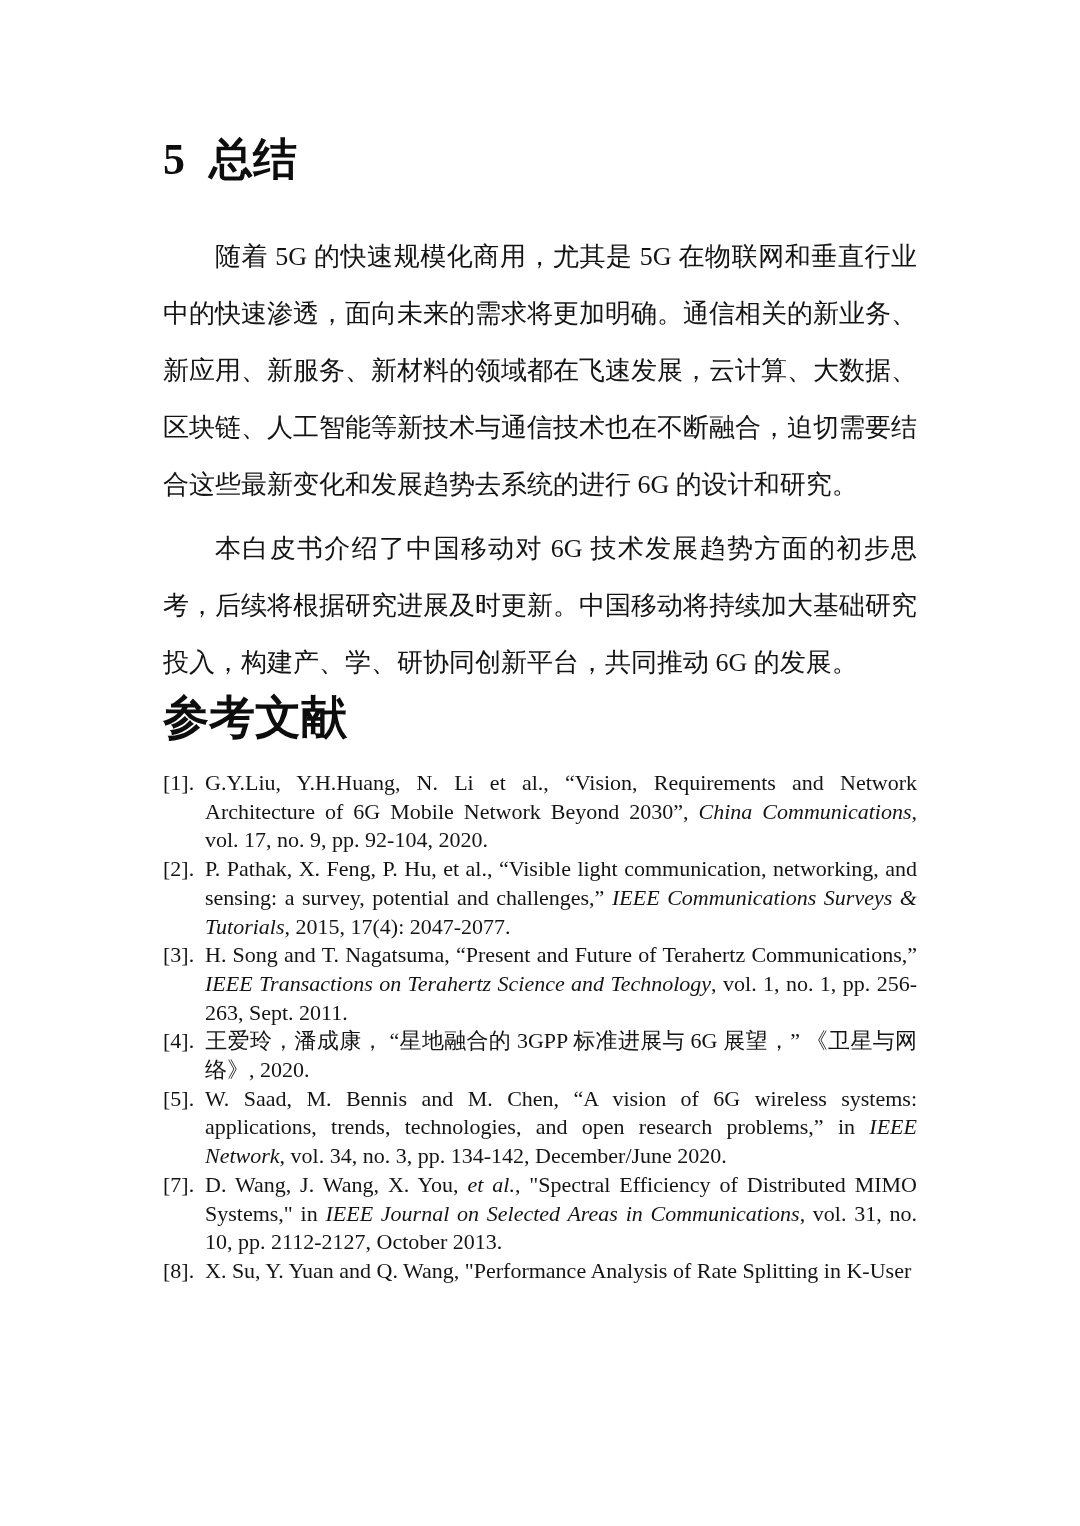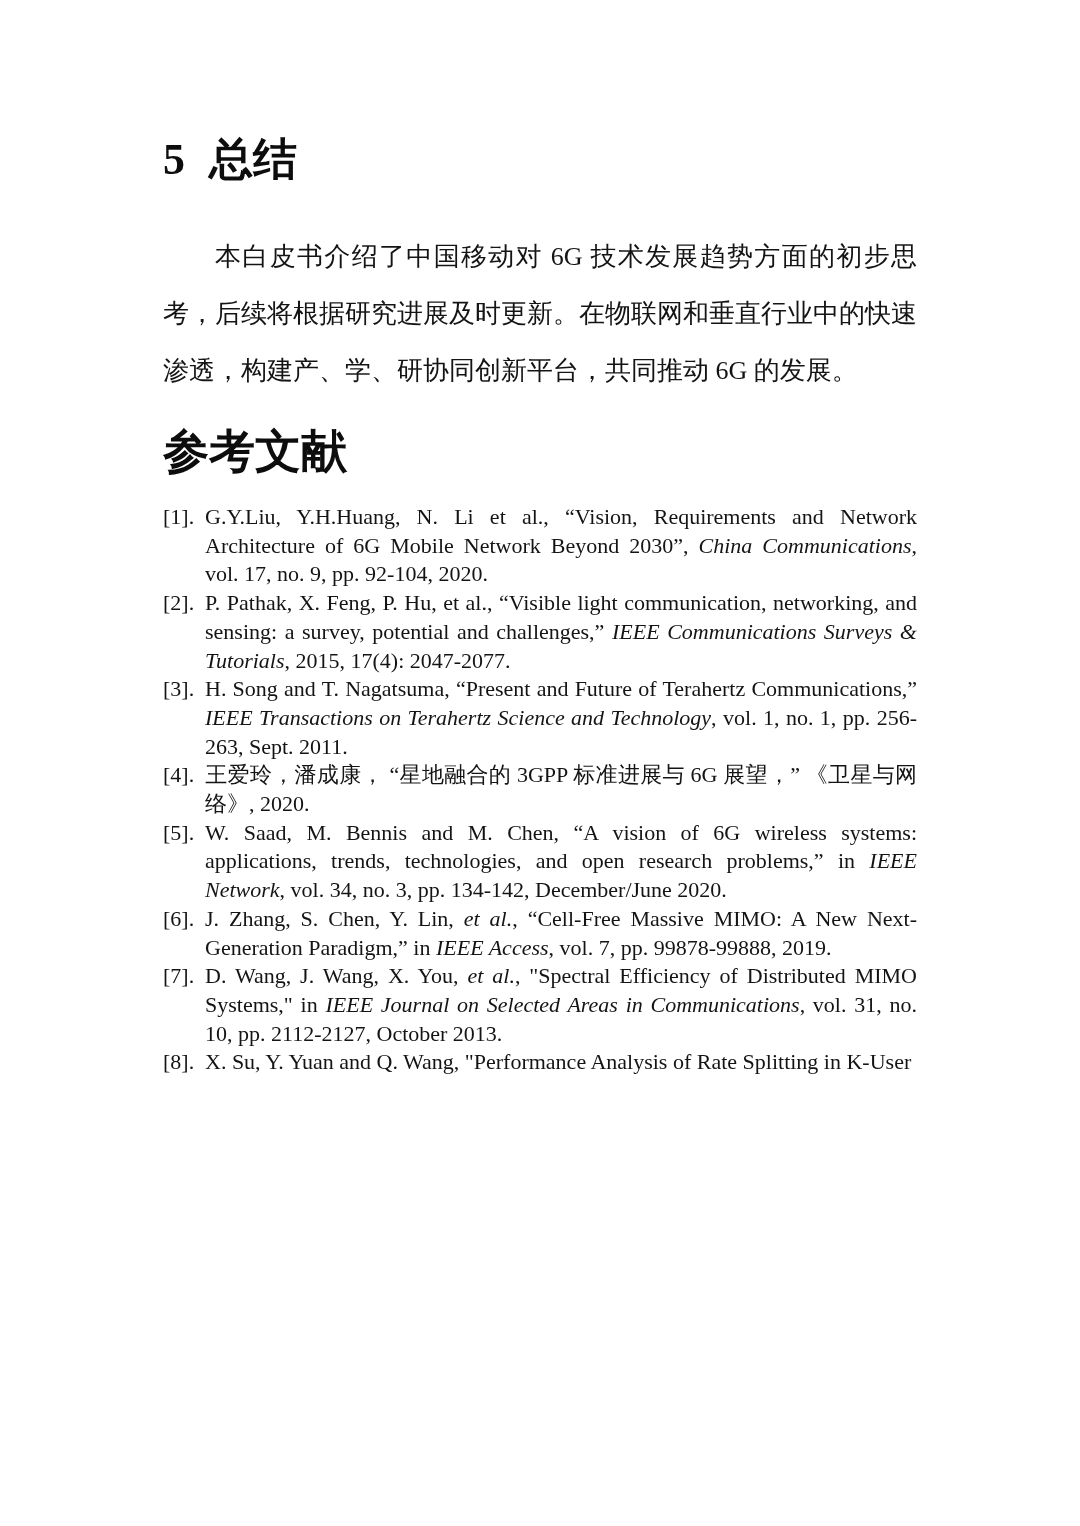--- a/index.html
+++ b/index.html
@@ -31,21 +31,20 @@
   .body-para {
     margin-top: 42px;
     font-size: 26px;
     line-height: 57px;
     text-align: justify;
     text-indent: 2em;
     color: #141414;
   }
   .body-para + .body-para { margin-top: 7px; }
   .references-heading {
-    margin-top: 26px;
     font-size: 46px;
     line-height: 54px;
     font-weight: bold;
     color: #0d0d0d;
   }
   .references-list {
     margin-top: 24px;
     font-size: 22px;
     line-height: 28.7px;
     color: #141414;
@@ -65,28 +64,28 @@
 </head>
 <body>
 
 <div class="page">
 
   <h1 class="section-heading">
     <span>5</span>
     <span>总结</span>
   </h1>
 
-  <p class="body-para">本白皮书介绍了中国移动对 6G 技术发展趋势方面的初步思考，后续将根据研究进展及时更新。在物联网和垂直行业中的快速渗透，构建产、学、研协同创新平台，共同推动 6G 的发展。</p>
+  <p class="body-para">随着 5G 的快速规模化商用，尤其是 5G 在物联网和垂直行业中的快速渗透，面向未来的需求将更加明确。通信相关的新业务、新应用、新服务、新材料的领域都在飞速发展，云计算、大数据、区块链、人工智能等新技术与通信技术也在不断融合，迫切需要结合这些最新变化和发展趋势去系统的进行 6G 的设计和研究。</p>
+  <p class="body-para">本白皮书介绍了中国移动对 6G 技术发展趋势方面的初步思考，后续将根据研究进展及时更新。中国移动将持续加大基础研究投入，构建产、学、研协同创新平台，共同推动 6G 的发展。</p>
 
   <h1 class="references-heading">参考文献</h1>
 
   <div class="references-list">
       <div class="ref-item"><span class="ref-label">[1].</span><span class="ref-text"><span>G.Y.Liu, Y.H.Huang, N. Li et al., “Vision, Requirements and Network Architecture of 6G Mobile Network Beyond 2030”, </span><i>China Communications</i><span>, vol. 17, no. 9, pp. 92-104, 2020.</span></span></div>
       <div class="ref-item"><span class="ref-label">[2].</span><span class="ref-text"><span>P. Pathak, X. Feng, P. Hu, et al., “Visible light communication, networking, and sensing: a survey, potential and challenges,” </span><i>IEEE Communications Surveys &amp; Tutorials</i><span>, 2015, 17(4): 2047-2077.</span></span></div>
       <div class="ref-item"><span class="ref-label">[3].</span><span class="ref-text"><span>H. Song and T. Nagatsuma, “Present and Future of Terahertz Communications,” </span><i>IEEE Transactions on Terahertz Science and Technology</i><span>, vol. 1, no. 1, pp. 256-263, Sept. 2011.</span></span></div>
       <div class="ref-item"><span class="ref-label">[4].</span><span class="ref-text"><span>王爱玲，潘成康， “星地融合的 3GPP 标准进展与 6G 展望，” 《卫星与网络》, 2020.</span></span></div>
       <div class="ref-item"><span class="ref-label">[5].</span><span class="ref-text"><span>W. Saad, M. Bennis and M. Chen, “A vision of 6G wireless systems: applications, trends, technologies, and open research problems,” in </span><i>IEEE Network</i><span>, vol. 34, no. 3, pp. 134-142, December/June 2020.</span></span></div>
-      <div class="ref-item"><span class="ref-label">[6].</span><span class="ref-text"><span>J. Zhang, S. Chen, Y. Lin, </span><i>et al.</i><span>, “Cell-Free Massive MIMO: A New Next-Generation Paradigm,” in </span><i>IEEE Access</i><span>, vol. 7, pp. 99878-99888, 2019.</span></span></div>
       <div class="ref-item"><span class="ref-label">[7].</span><span class="ref-text"><span>D. Wang, J. Wang, X. You, </span><i>et al.</i><span>, "Spectral Efficiency of Distributed MIMO Systems," in </span><i>IEEE Journal on Selected Areas in Communications</i><span>, vol. 31, no. 10, pp. 2112-2127, October 2013.</span></span></div>
       <div class="ref-item"><span class="ref-label">[8].</span><span class="ref-text"><span>X. Su, Y. Yuan and Q. Wang, "Performance Analysis of Rate Splitting in K-User</span></span></div>
     </div>
 
 </div>
 
 </body></html>

